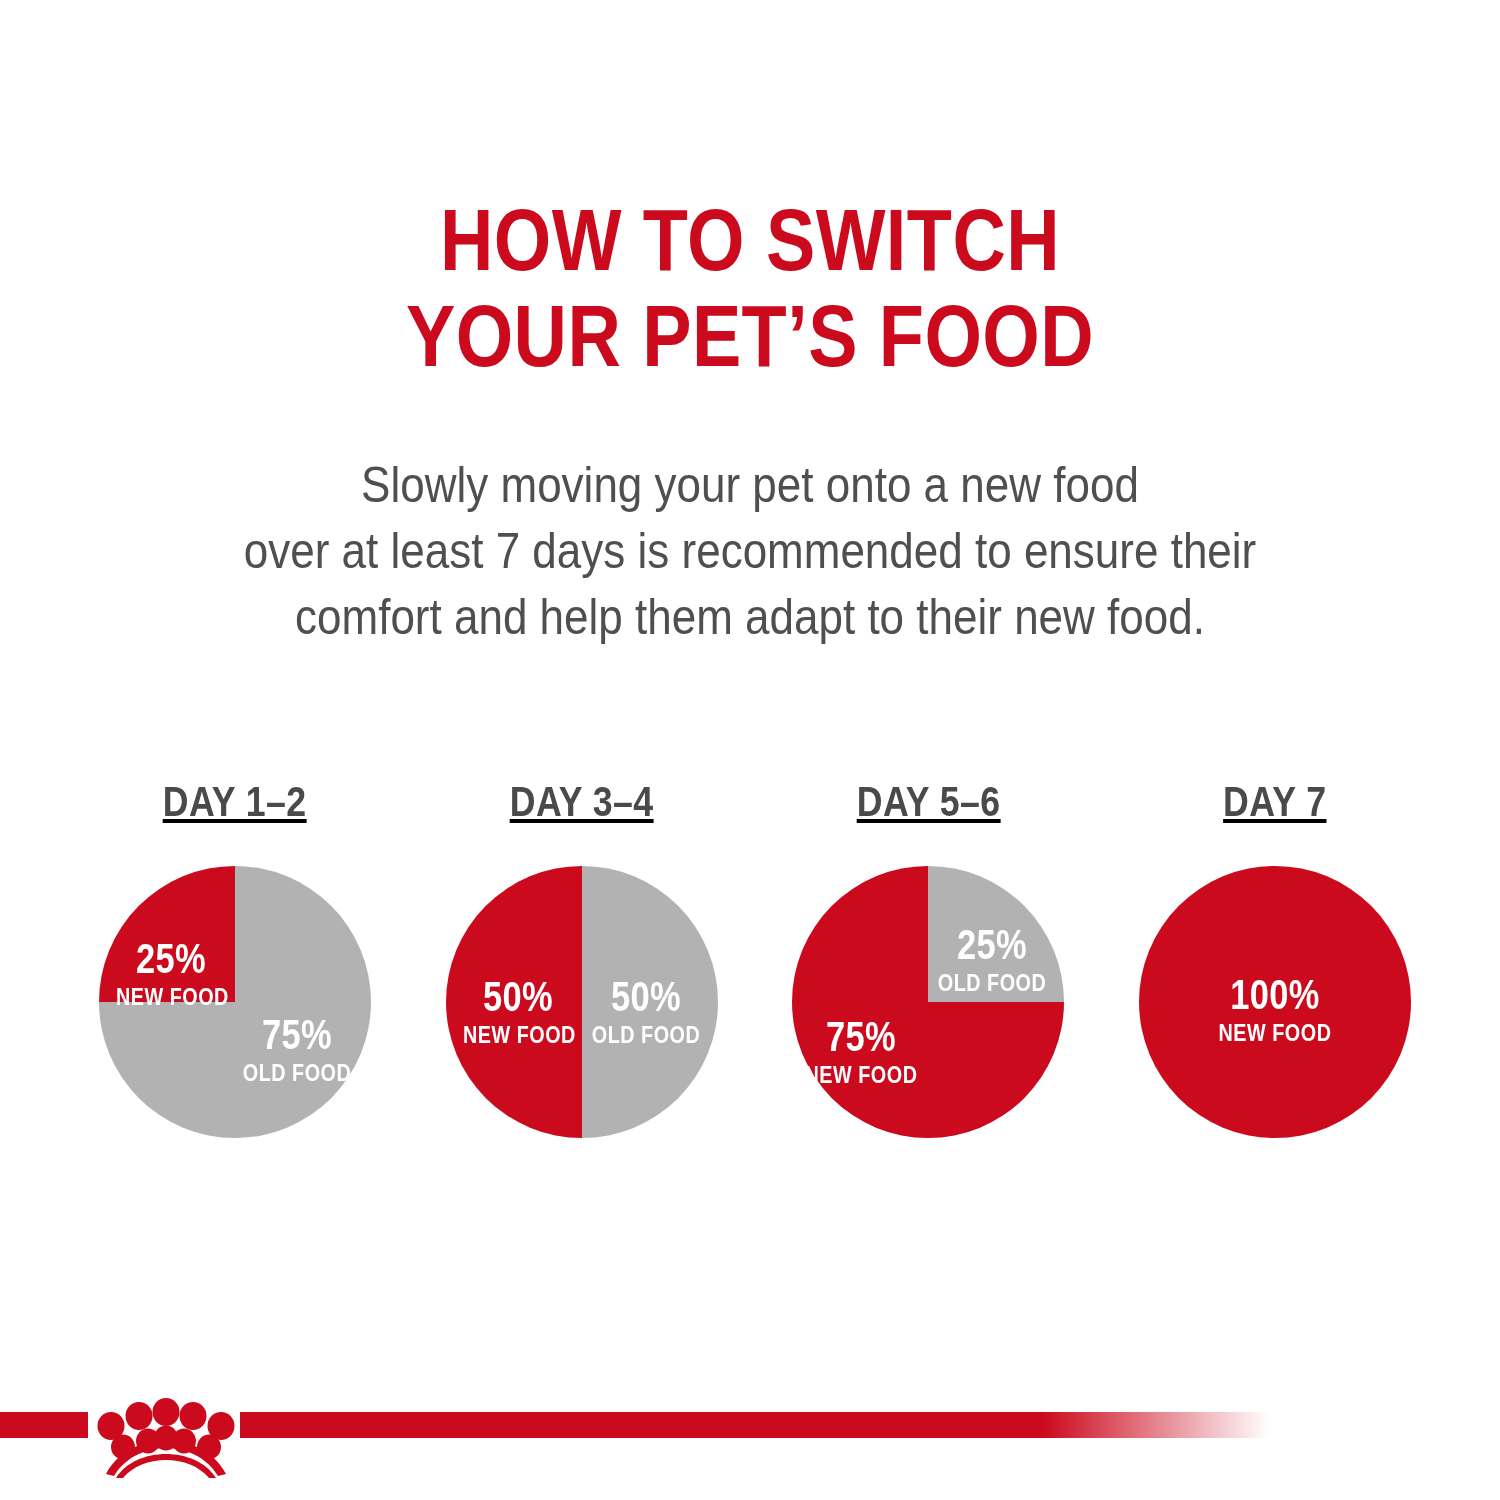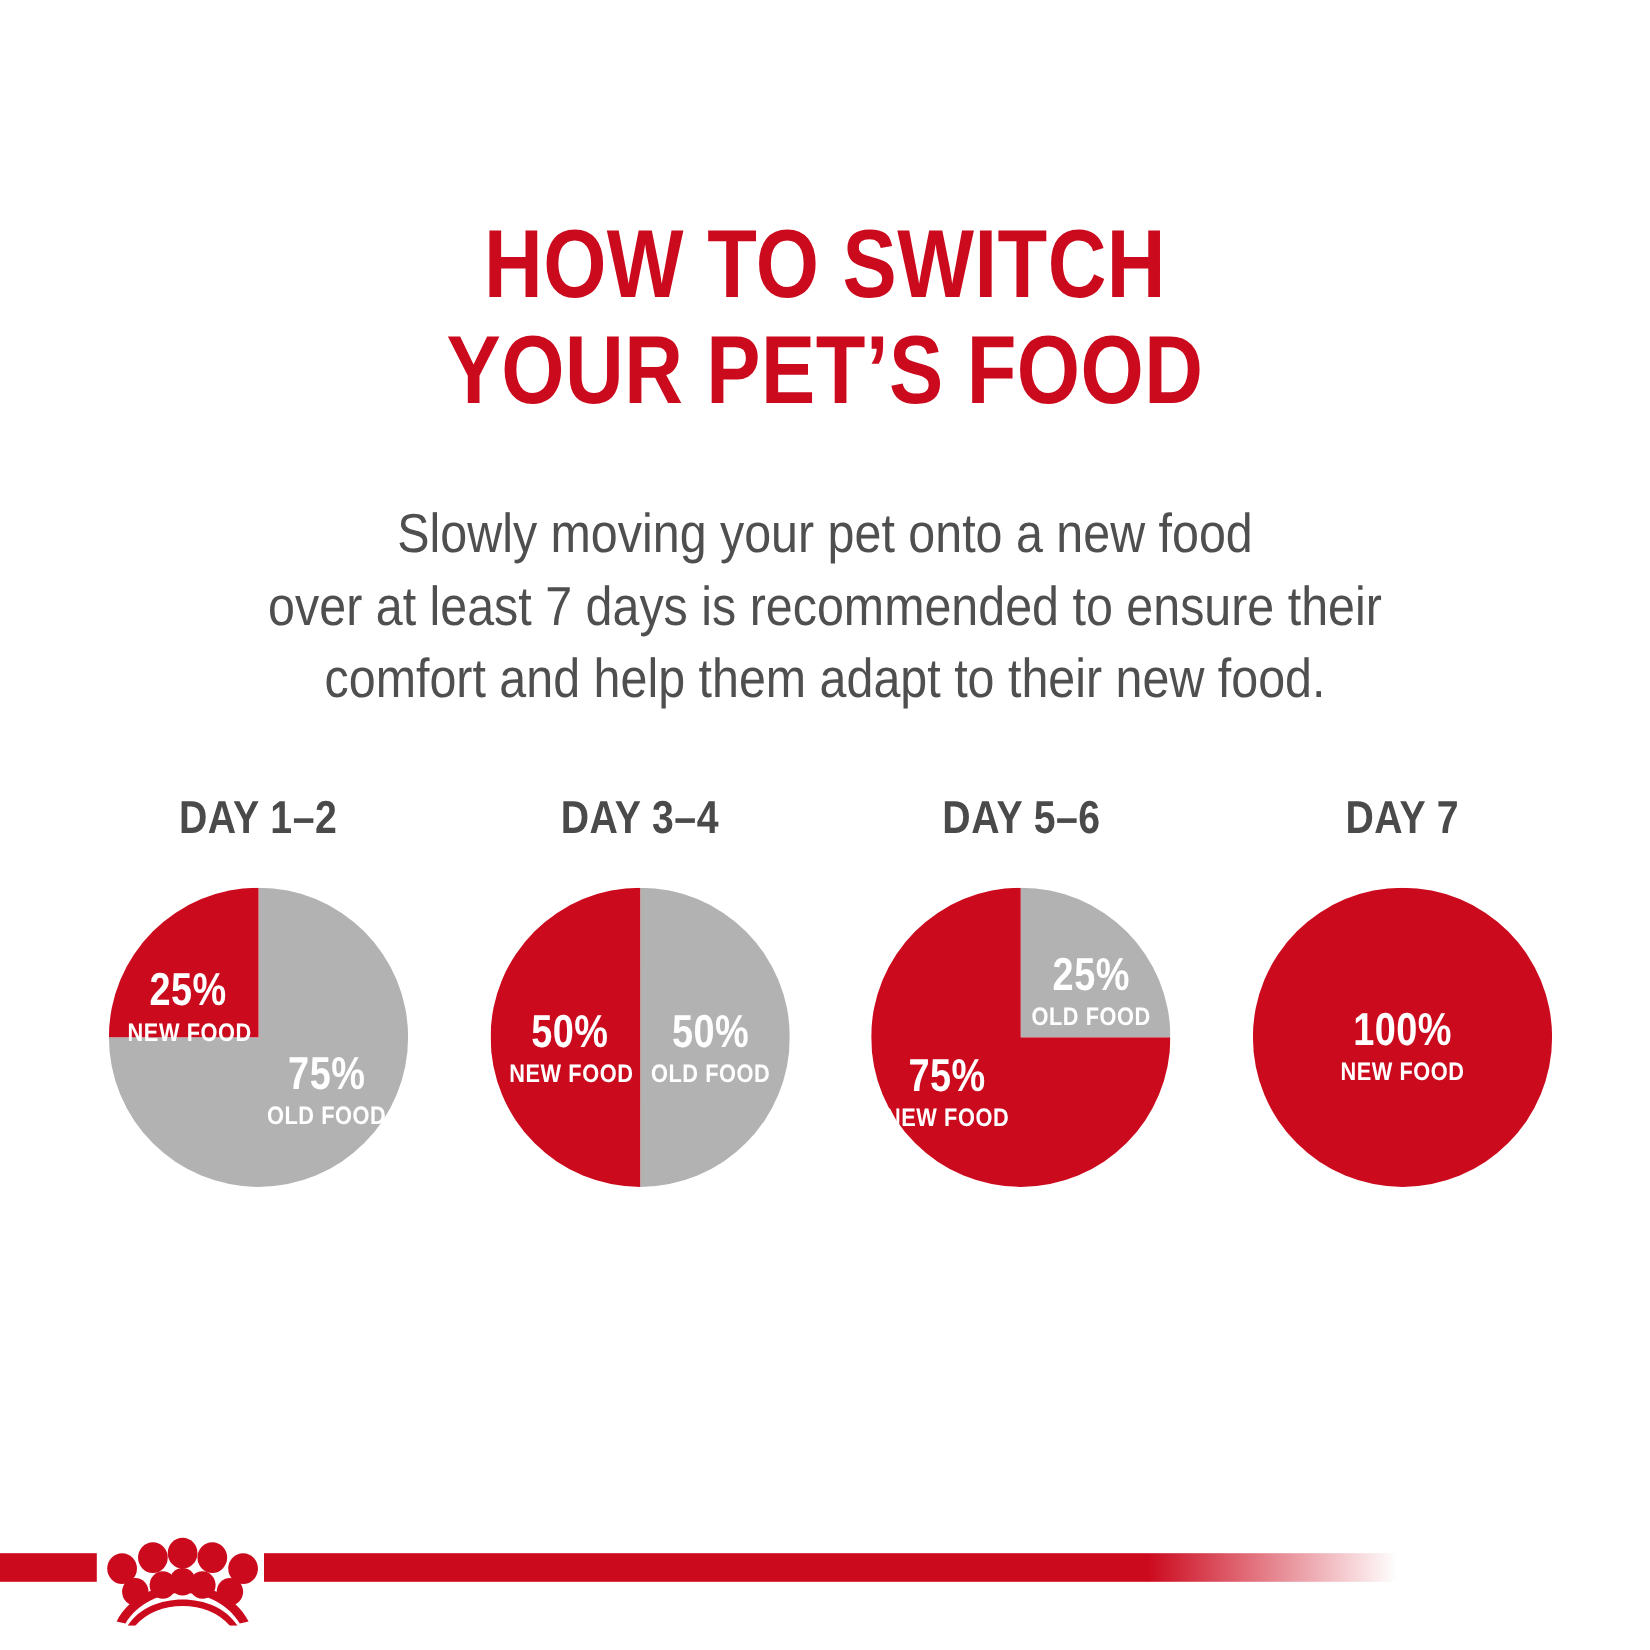--- a/index.html
+++ b/index.html
@@ -55,26 +55,27 @@
     line-height: 66px;
     transform: scaleX(0.88);
     transform-origin: 50% 0;
   }
   .intro-line { display: block; white-space: nowrap; }
 
   
   .pies {
     position: absolute;
     left: 70px;
-    top: 721px;
+    top: 780px;
     width: 1370px;
     height: 380px;
     display: flex;
     justify-content: space-between;
     align-items: flex-start;
+    text-decoration: underline;
   }
   .pie-block {
     width: 330px;
     display: flex;
     flex-direction: column;
     align-items: center;
   }
   .day-label {
     color: #4A4A4A;
     font-family: "Liberation Sans Narrow", "Liberation Sans", sans-serif;

